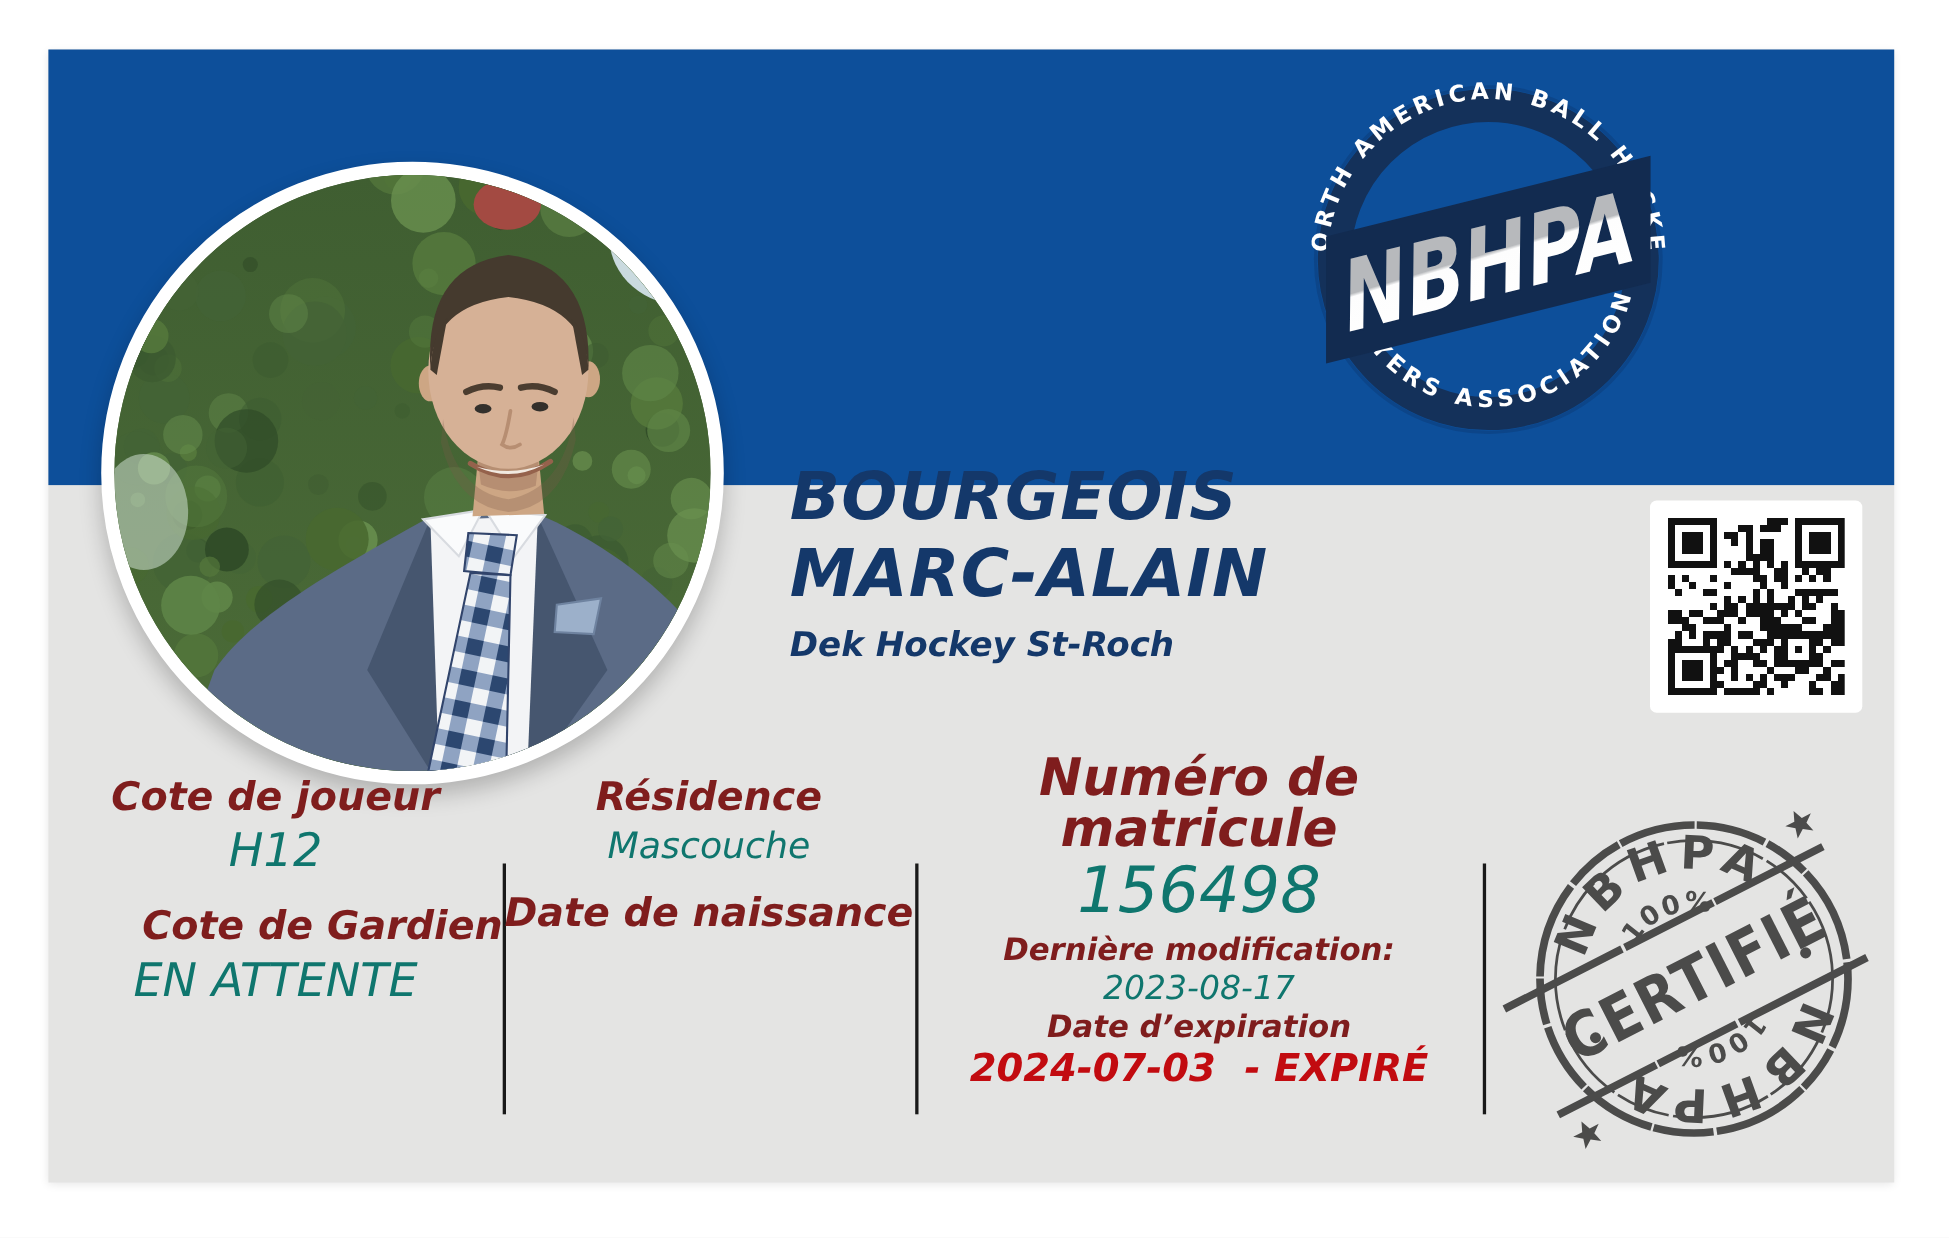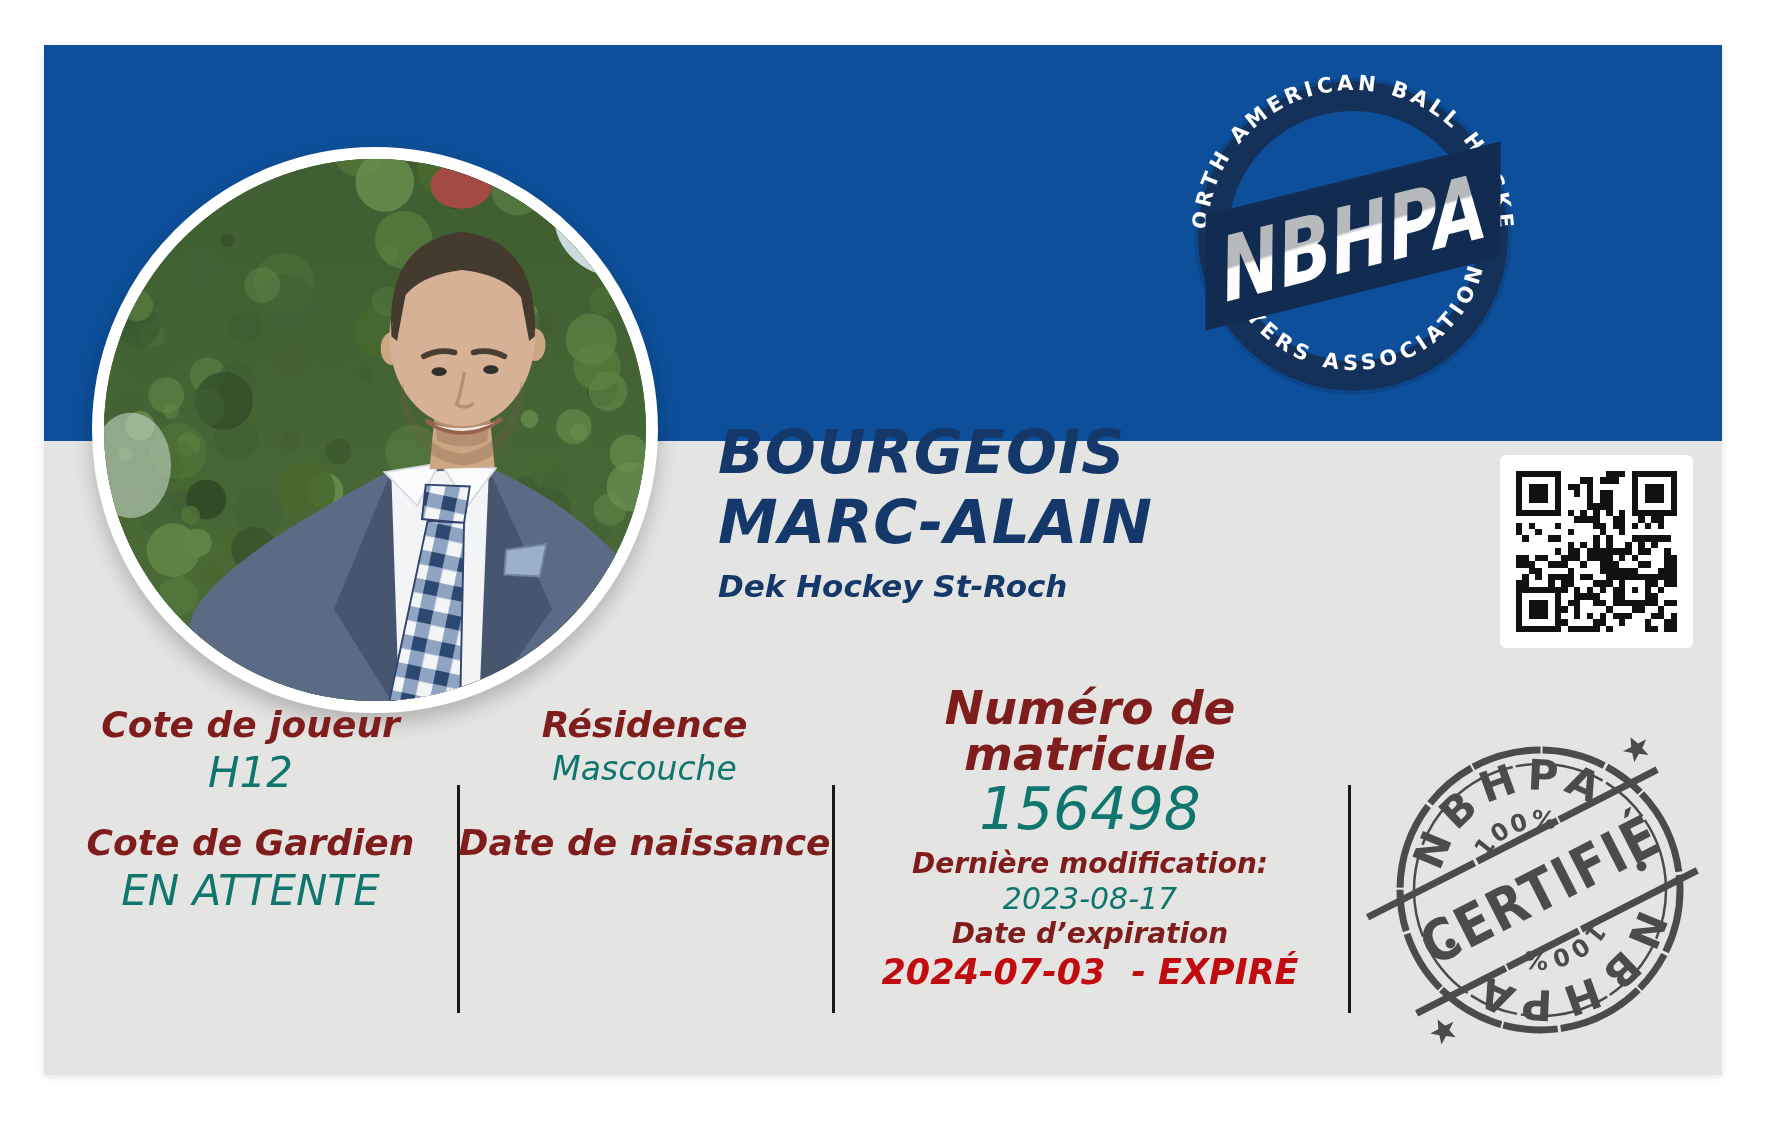--- a/index.html
+++ b/index.html
@@ -32,22 +32,22 @@
   .col2{left:413px;top:657px;width:375px;}
   .col3{left:788px;top:640px;width:516px;}
   .f36{font-size:36px;line-height:46px;}
   .f42{font-size:42px;line-height:50px;}
   .f33{font-size:33px;line-height:42px;}
   .f40{font-size:47px;line-height:46px;}
   .f58{font-size:58px;line-height:64px;}
   .f28{font-size:28px;line-height:34px;}
   .f31{font-size:30px;line-height:36px;}
   .f35{font-size:35px;line-height:42px;}
-  .gap22{margin-top:22px;}
-  .gap26{margin-top:30px;}
+  .gap22{margin-top:22px;text-align:right;}
+  .gap26{margin-top:18px;}
   .expired{color:#c20b10;font-weight:bold;}
   .expired .sep{display:inline-block;width:26px;}
   
   .stamp{position:absolute;left:1316px;top:665px;width:360px;height:360px;opacity:.84;}
 </style>
 </head>
 <body>
 
 <div class="page">
   <div class="card">

